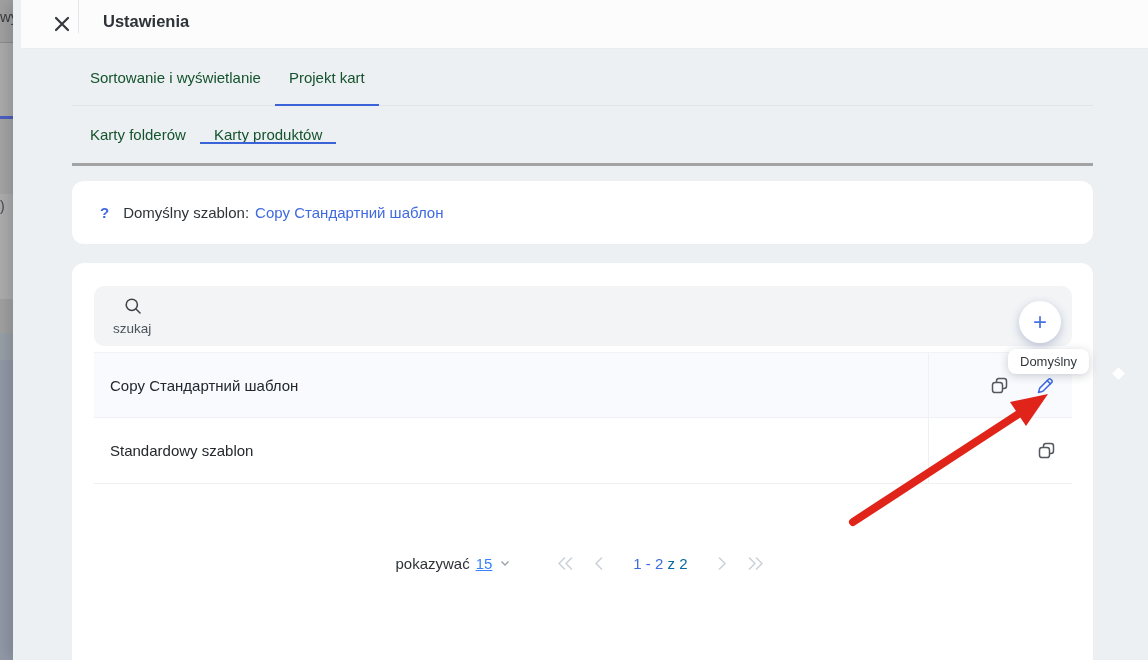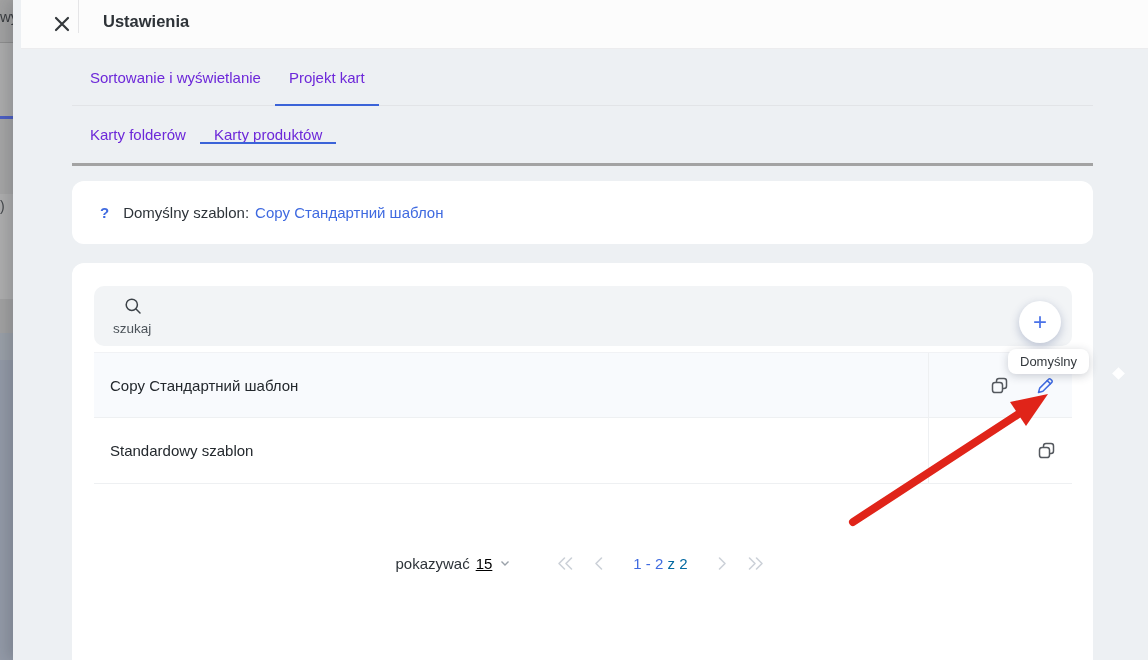--- a/index.html
+++ b/index.html
@@ -35,21 +35,21 @@
   .close-btn { position:absolute; left:25px; top:8px; width:32px; height:32px;
                display:flex; align-items:center; justify-content:center; cursor:pointer; background:none; border:none; }
   .header-divider { position:absolute; left:57px; top:0; width:1px; height:33px; background:#e5e5e7; }
   .drawer-title { position:absolute; left:82px; top:12px; font-size:16.5px; font-weight:bold; color:#2e3338; }
 
   .content-col { position:absolute; left:59px; top:49px; width:1021px; }
 
   
   .tabs-row { height:57px; border-bottom:1px solid #e2e4e7; display:flex; align-items:stretch; padding-left:4px; }
   .subtabs-row { height:60px; border-bottom:3px solid #a3a3a3; display:flex; align-items:center; padding-left:4px; }
-  .tab { padding:0 14px; font-size:15px; color:#6d28d9; display:flex; align-items:center;
+  .tab { padding:0 14px; font-size:15px; color:#14532d; display:flex; align-items:center;
          position:relative; cursor:pointer; white-space:nowrap; }
   .tab.active::after { content:""; position:absolute; left:0; right:0; bottom:-1px; height:2px; background:#3b63d8; }
 
   
   .info-card { margin-top:15px; height:63px; background:#fff; border-radius:12px;
                display:flex; align-items:center; padding:0 28px; font-size:15px; }
   .help-icon { color:#3f6ae0; font-weight:bold; font-size:15px; margin-right:14px; }
   .info-label { color:#2d3339; margin-right:6px; }
   .info-link { color:#3f6ae0; cursor:pointer; }
 
@@ -77,21 +77,21 @@
   .tooltip { position:absolute; left:936px; top:86px; height:25px; padding:0 12px;
              background:#fff; border-radius:8px; box-shadow:0 2px 10px rgba(30,40,60,.22);
              font-size:13px; line-height:25px; color:#33383d; z-index:50; white-space:nowrap; }
   .tooltip::after { content:""; position:absolute; left:106px; bottom:-4px; width:9px; height:9px;
                     background:#fff; transform:rotate(45deg); }
 
   
   .pagination { position:absolute; left:22px; top:292px; width:978px; display:flex; align-items:center;
                 justify-content:center; gap:42px; font-size:15px; color:#2d3339; }
   .page-size { display:flex; align-items:center; gap:6px; cursor:pointer; }
-  .page-size .num { color:#000000;text-decoration:underline; }
+  .page-size .num { color:#3b82f6;text-decoration:underline; }
   .pager { display:flex; align-items:center; gap:10px; padding-right:2px; }
   .pg-btn { background:none; border:none; padding:0 4px; cursor:default; display:flex; align-items:center; }
   .pg-range { margin:0 14px; white-space:nowrap; }
   .pg-range .blue { color:#3f6be0; }
   .pg-range .dark { color:#0369a1; }
 
   
   .arrow-overlay { position:absolute; left:0; top:0; width:1148px; height:660px;
                    z-index:40; pointer-events:none; }
 </style>

